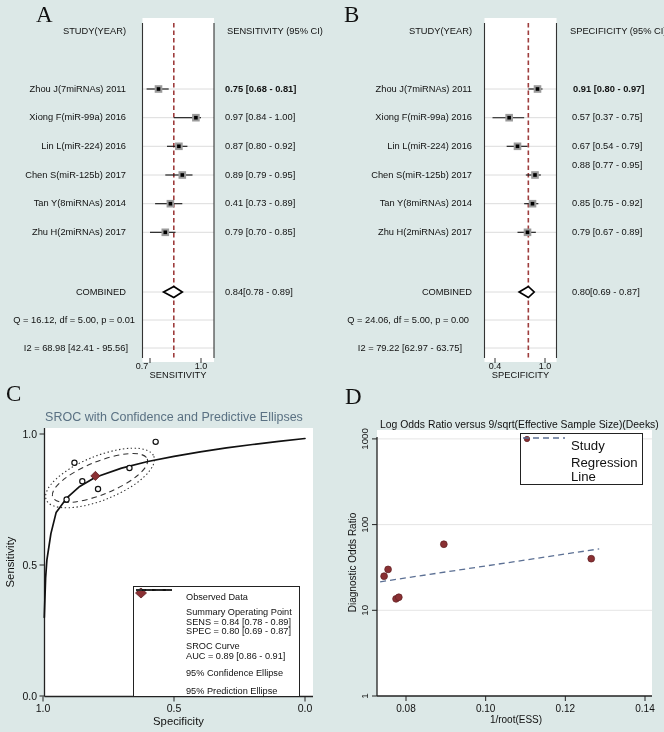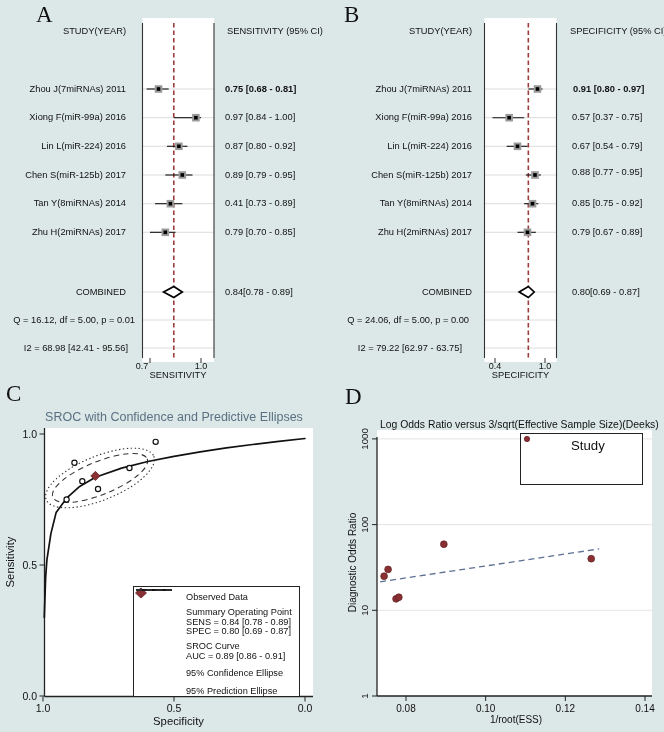--- a/index.html
+++ b/index.html
@@ -147,21 +147,21 @@
     <div class="ftxt r" style="left:0;top:314.5px;width:137px">Q = 24.06, df = 5.00, p = 0.00</div>
     <div class="ftxt r" style="left:0;top:342.5px;width:130px">I2 = 79.22 [62.97 - 63.75]</div>
     <div class="ftxt c" style="left:152px;top:370px;width:73px">SPECIFICITY</div>
   <div class="ftxt r" style="left:0;top:83.5px;width:140px">Zhou J(7miRNAs) 2011</div>
       <div class="ftxt bold" style="left:241px;top:83.5px">0.91 [0.80 - 0.97]</div>
       <div class="ftxt r" style="left:0;top:112.2px;width:140px">Xiong F(miR-99a) 2016</div>
       <div class="ftxt" style="left:240px;top:112.2px">0.57 [0.37 - 0.75]</div>
       <div class="ftxt r" style="left:0;top:140.8px;width:140px">Lin L(miR-224) 2016</div>
       <div class="ftxt" style="left:240px;top:140.8px">0.67 [0.54 - 0.79]</div>
       <div class="ftxt r" style="left:0;top:169.5px;width:140px">Chen S(miR-125b) 2017</div>
-      <div class="ftxt" style="left:240px;top:167px">0.88 [0.77 - 0.95]</div>
+      <div class="ftxt" style="left:240px;top:160px">0.88 [0.77 - 0.95]</div>
       <div class="ftxt r" style="left:0;top:198.2px;width:140px">Tan Y(8miRNAs) 2014</div>
       <div class="ftxt" style="left:240px;top:198.2px">0.85 [0.75 - 0.92]</div>
       <div class="ftxt r" style="left:0;top:226.8px;width:140px">Zhu H(2miRNAs) 2017</div>
       <div class="ftxt" style="left:240px;top:226.8px">0.79 [0.67 - 0.89]</div>
       <div class="ftick" style="left:149px;top:361px">0.4</div>
       <div class="ftick" style="left:199px;top:361px">1.0</div>
     </div>
 
   <div class="panel" id="pC">
     <svg id="svgC" width="332" height="347">
@@ -272,28 +272,36 @@
         <text x="313.00000000000006" y="327" text-anchor="middle" font-size="10" fill="#111" font-family="Liberation Sans, DejaVu Sans, sans-serif">0.14</text>
         <line x1="48.108333333333306" y1="196.81002398523262" x2="267.19166666666666" y2="163.9385134504977" stroke="#5c7094" stroke-width="1.3" stroke-dasharray="6 4"></line>
         <circle cx="56.07499999999998" cy="184.41070847052492" r="3.4" fill="#8a3033" stroke="#5e1f22" stroke-width="0.7"></circle>
         <circle cx="52.09166666666665" cy="191.19654125680637" r="3.4" fill="#8a3033" stroke="#5e1f22" stroke-width="0.7"></circle>
         <circle cx="64.04166666666666" cy="213.85571555267236" r="3.4" fill="#8a3033" stroke="#5e1f22" stroke-width="0.7"></circle>
         <circle cx="66.83000000000001" cy="212.24888888637207" r="3.4" fill="#8a3033" stroke="#5e1f22" stroke-width="0.7"></circle>
         <circle cx="111.84166666666664" cy="159.23798260226823" r="3.4" fill="#8a3033" stroke="#5e1f22" stroke-width="0.7"></circle>
         <circle cx="259.225" cy="173.7034587431936" r="3.4" fill="#8a3033" stroke="#5e1f22" stroke-width="0.7"></circle>
       </svg>
     <span class="pletter" style="left:13px;top:-1px">D</span>
-    <div class="d-title">Log Odds Ratio versus 3/sqrt(Effective Sample Size)(Deeks)</div>
+    <div class="d-title">Log Odds Ratio versus 9/sqrt(Effective Sample Size)(Deeks)</div>
     <div class="axis-word rot" style="left:-50px;top:172px;width:140px;font-size:10px">Diagnostic Odds Ratio</div>
     <div class="axis-word c" style="left:48px;top:329px;width:272px;font-size:10px">1/root(ESS)</div>
     <div class="d-legend">
       <div class="d-leg-row" style="margin-top:5px">
         <span class="d-sym">
           <svg width="12" height="10">
               <circle cx="6" cy="5" r="2.7" fill="#8a3033" stroke="#5e1f22" stroke-width="0.7"></circle>
             </svg>
         </span>
         <span>Study</span>
       </div>
+      <div class="d-leg-row" style="margin-top:2px">
+        <span class="d-sym">
+          <svg width="46" height="8">
+              <line x1="2" y1="4" x2="44" y2="4" stroke="#5c7094" stroke-width="1.3" stroke-dasharray="6 4"></line>
+            </svg>
+        </span>
+        <span style="width:66px">Regression Line</span>
+      </div>
     </div>
   </div>
 
 </div>
 
 </body></html>

